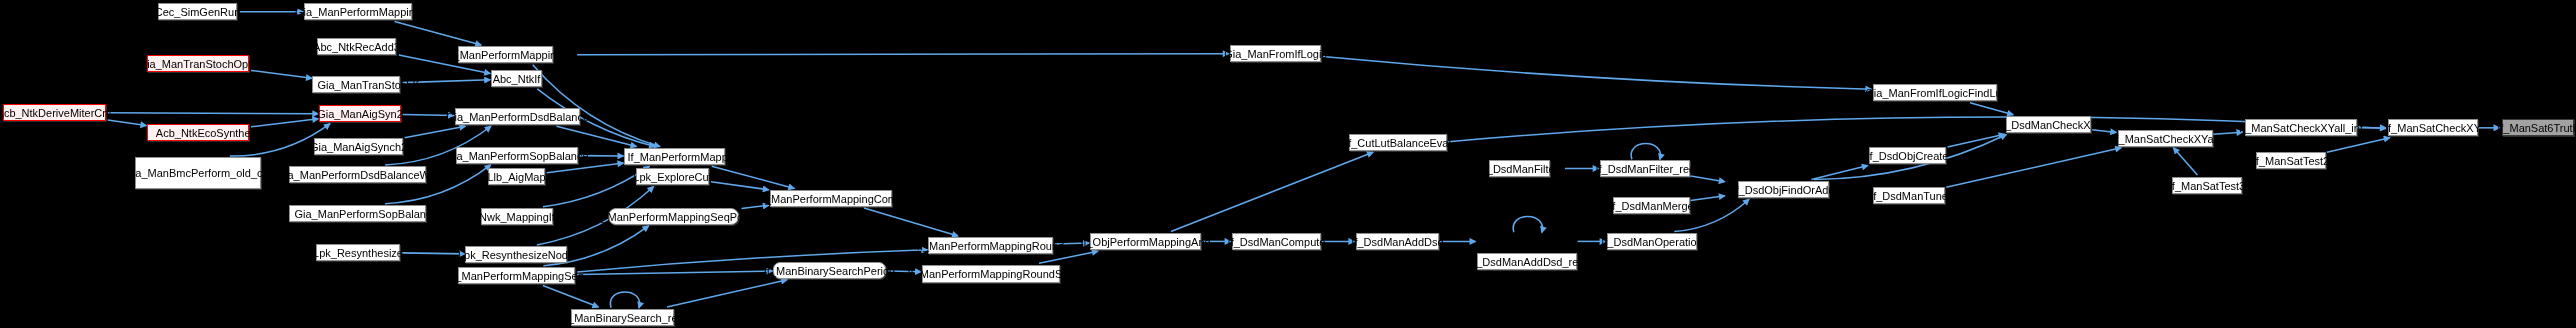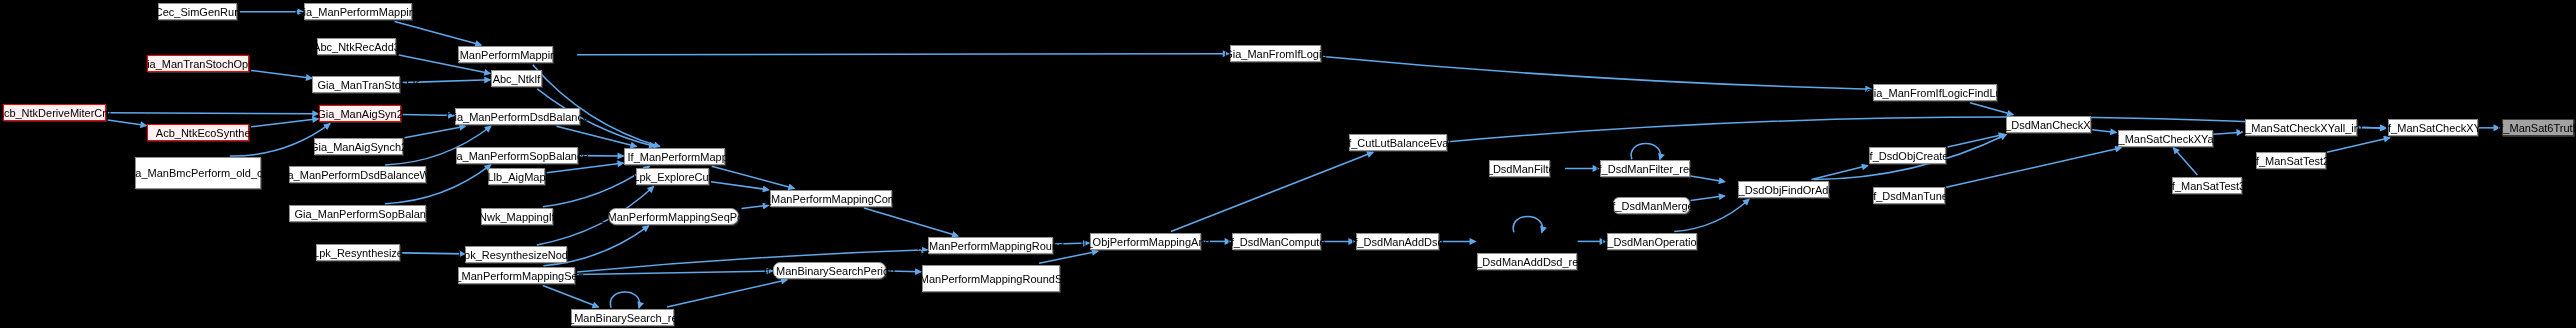--- a/index.html
+++ b/index.html
@@ -111,27 +111,27 @@
       <div class="node" style="left: 316px; top: 244px; width: 84px; height: 17px;">Lpk_Resynthesize</div>
       <div class="node" style="left: 465px; top: 246px; width: 102px; height: 17px;">Lpk_ResynthesizeNode</div>
       <div class="node" style="left: 624px; top: 148px; width: 101px; height: 17px; padding-left: 21px;">If_ManPerformMapping</div>
       <div class="node" style="left: 636px; top: 168px; width: 73px; height: 17px;">Lpk_ExploreCut</div>
       <div class="node" style="left: 608px; top: 208px; width: 131px; height: 17px; border-radius: 8px;">If_ManPerformMappingSeqPost</div>
       <div class="node" style="left: 458px; top: 267px; width: 117px; height: 17px;">If_ManPerformMappingSeq</div>
       <div class="node" style="left: 571px; top: 309px; width: 103px; height: 17px;">If_ManBinarySearch_rec</div>
       <div class="node" style="left: 770px; top: 190px; width: 122px; height: 17px;">If_ManPerformMappingComb</div>
       <div class="node" style="left: 773px; top: 262px; width: 113px; height: 17px; border-radius: 7px;">If_ManBinarySearchPeriod</div>
       <div class="node" style="left: 928px; top: 237px; width: 125px; height: 17px;">If_ManPerformMappingRound</div>
-      <div class="node" style="left: 922px; top: 265px; width: 138px; height: 27px;">If_ManPerformMappingRoundSeq</div>
+      <div class="node" style="left: 922px; top: 265px; width: 138px; height: 18px;">If_ManPerformMappingRoundSeq</div>
       <div class="node" style="left: 1090px; top: 233px; width: 111px; height: 17px;">If_ObjPerformMappingAnd</div>
       <div class="node" style="left: 1232px; top: 233px; width: 89px; height: 17px;">If_DsdManCompute</div>
       <div class="node" style="left: 1356px; top: 233px; width: 83px; height: 17px;">If_DsdManAddDsd</div>
       <div class="node" style="left: 1477px; top: 233px; width: 100px; height: 17px; margin-top: 20px;">If_DsdManAddDsd_rec</div>
       <div class="node" style="left: 1607px; top: 233px; width: 90px; height: 17px;">If_DsdManOperation</div>
-      <div class="node" style="left: 1613px; top: 197px; width: 77px; height: 17px; border-radius: 6px;">If_DsdManMerge</div>
+      <div class="node" style="left: 1613px; top: 197px; width: 77px; height: 17px;">If_DsdManMerge</div>
       <div class="node" style="left: 1489px; top: 160px; width: 61px; height: 17px;">If_DsdManFilter</div>
       <div class="node" style="left: 1600px; top: 160px; width: 90px; height: 17px;">If_DsdManFilter_rec</div>
       <div class="node" style="left: 1726px; top: 181px; width: 91px; height: 17px; margin-left: 12px;">If_DsdObjFindOrAdd</div>
       <div class="node" style="left: 1349px; top: 134px; width: 98px; height: 17px;">If_CutLutBalanceEval</div>
       <div class="node" style="left: 1873px; top: 84px; width: 124px; height: 17px;">Gia_ManFromIfLogicFindLut</div>
       <div class="node" style="left: 2006px; top: 116px; width: 85px; height: 17px;">If_DsdManCheckXY</div>
       <div class="node" style="left: 1869px; top: 147px; width: 77px; height: 17px;">If_DsdObjCreate</div>
       <div class="node" style="left: 1873px; top: 187px; width: 72px; height: 17px;">If_DsdManTune</div>
       <div class="node" style="left: 2118px; top: 130px; width: 95px; height: 17px;">If_ManSatCheckXYall</div>
       <div class="node" style="left: 2245px; top: 119px; width: 112px; height: 17px;">If_ManSatCheckXYall_int</div>

